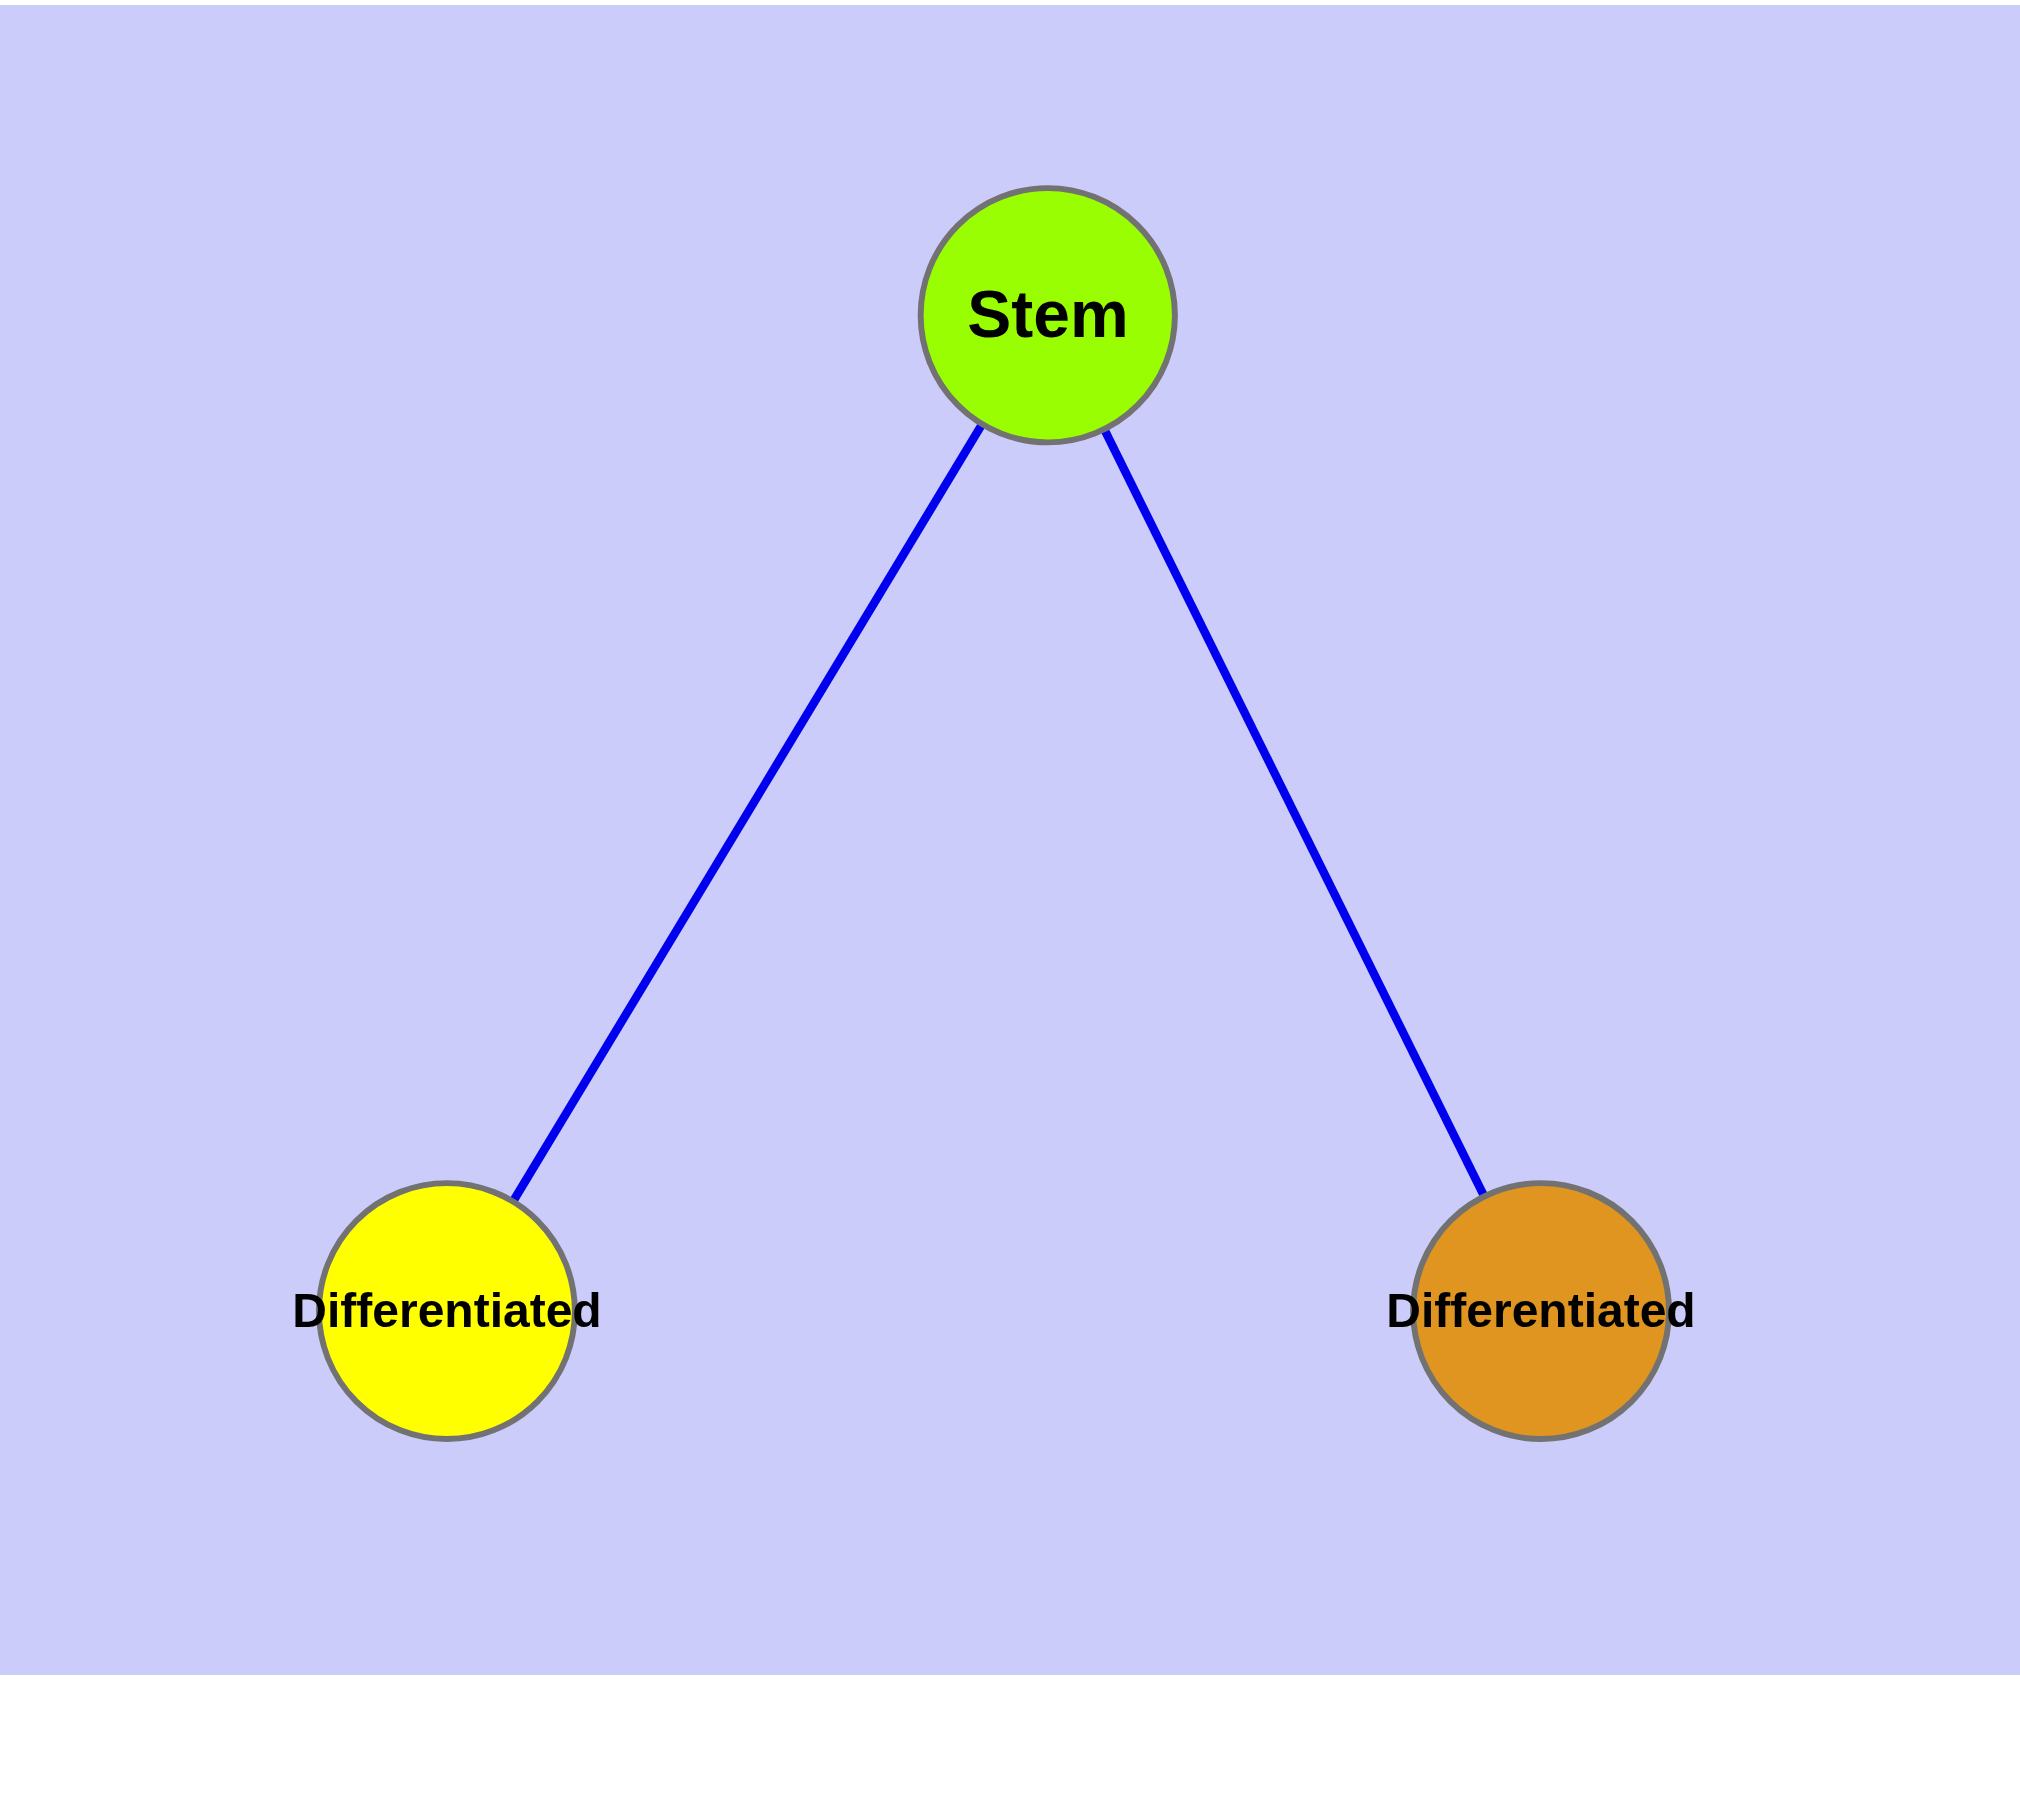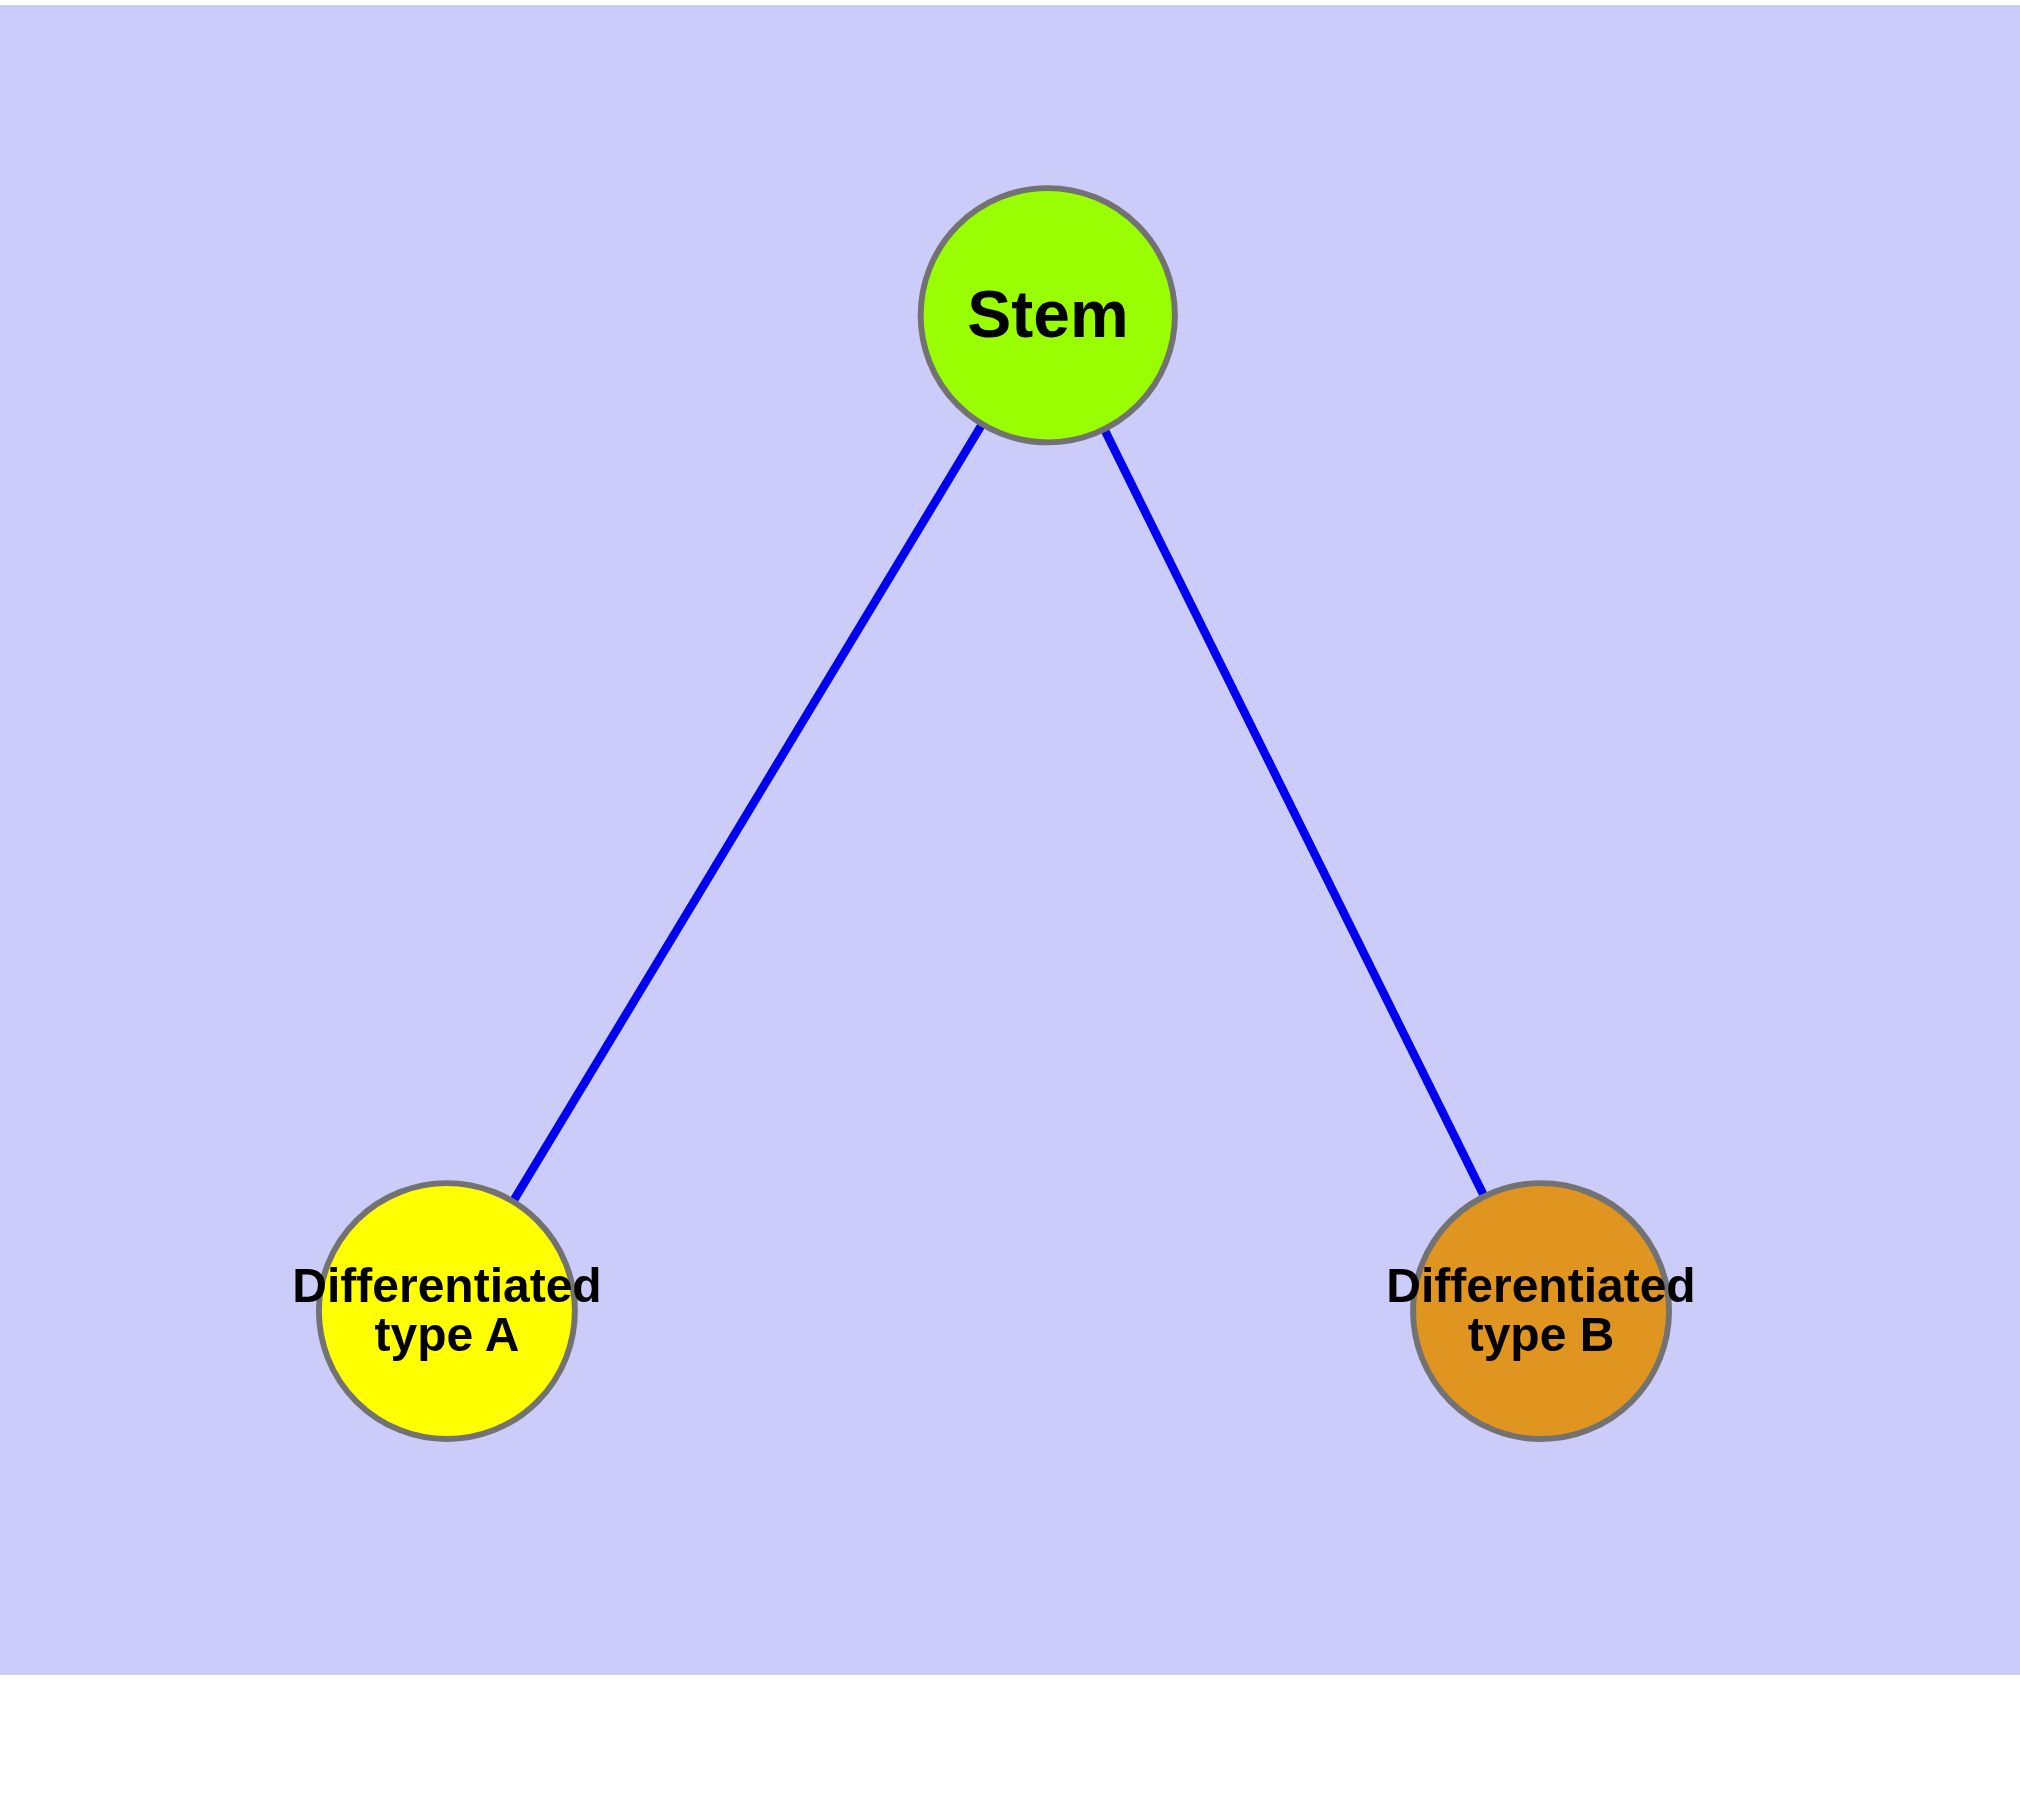--- a/index.html
+++ b/index.html
@@ -62,18 +62,18 @@
       </g>
     <g id="node-layer">
         <circle cx="1236" cy="372" r="150" fill="#9afe02" stroke="#727272" stroke-width="7"></circle>
         <circle cx="527" cy="1547" r="151" fill="#ffff00" stroke="#727272" stroke-width="7"></circle>
         <circle cx="1818" cy="1547" r="151" fill="#e09520" stroke="#727272" stroke-width="7"></circle>
       </g>
   </svg>
 
   <div id="label-layer">
       <div class="node-label single" style="left: 1048px; top: 315px;"><span style="display: block;">Stem</span></div>
-      <div class="node-label multi" style="left: 447px; top: 1311px;"><span style="display: block;">Differentiated</span><span style="display: block;">type A</span></div>
-      <div class="node-label multi" style="left: 1541px; top: 1311px;"><span style="display: block;">Differentiated</span><span style="display: block;">type B</span></div>
+      <div class="node-label multi" style="left: 447px; top: 1311px;"><span style="display: block;">Differentiated</span></div>
+      <div class="node-label multi" style="left: 1541px; top: 1311px;"><span style="display: block;">Differentiated</span></div>
     </div>
 
 </div>
 
 
 </body></html>

